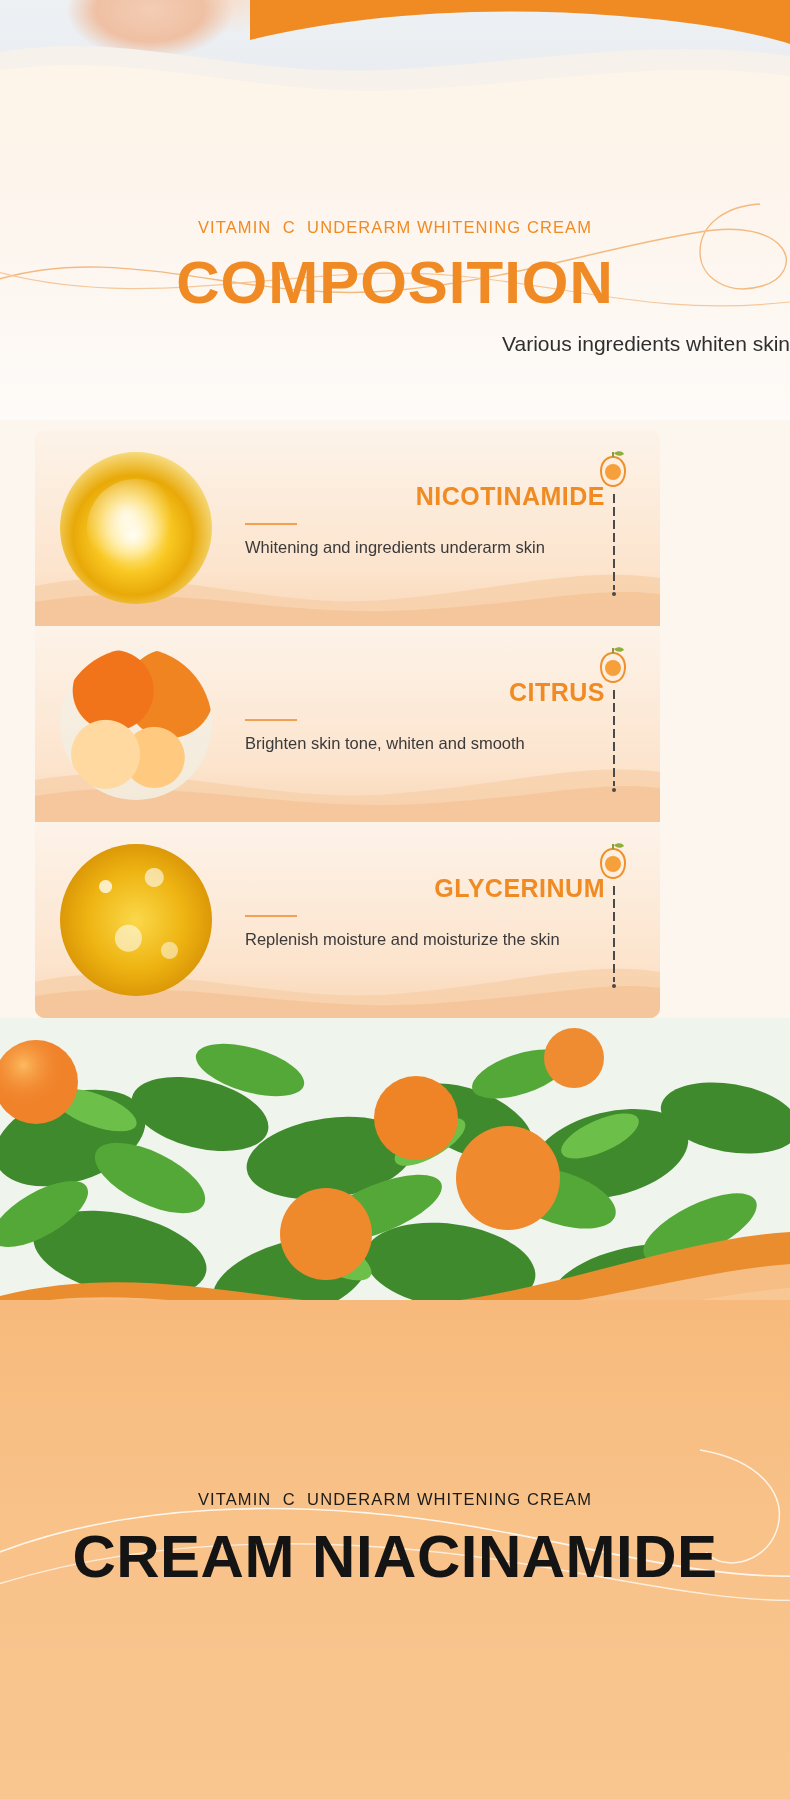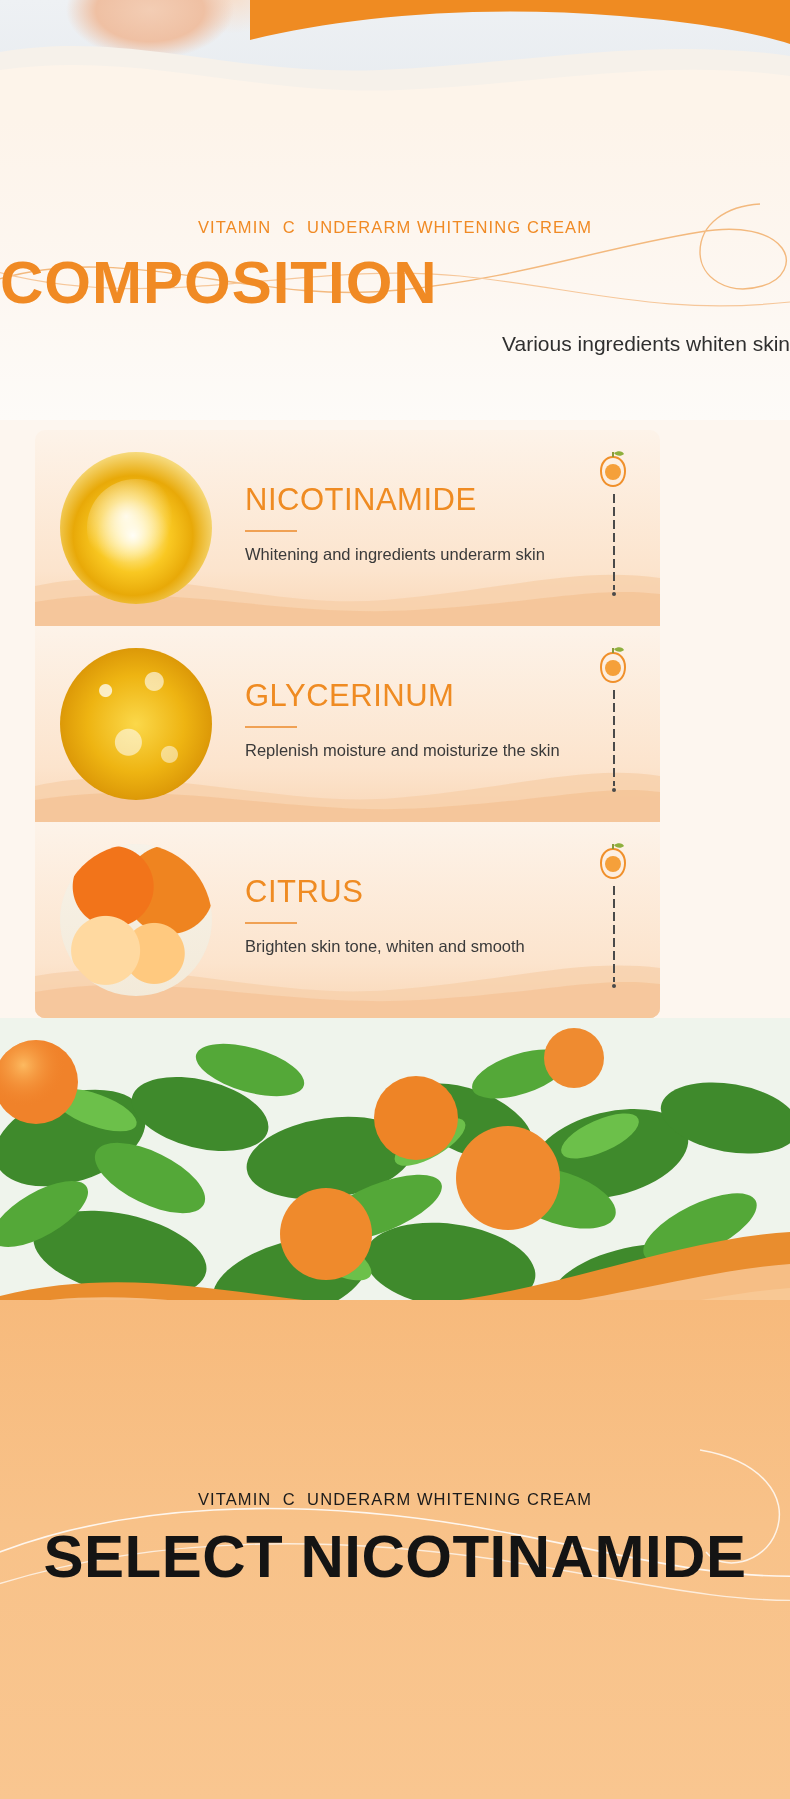--- a/index.html
+++ b/index.html
@@ -27,21 +27,21 @@
     position:absolute; top:120px; left:0; width:790px; height:300px;
     background:linear-gradient(#fdf4ea 0%, #fdf7f1 55%, #fdfbf8 100%);
   }
   .header-squiggle { position:absolute; top:0; left:0; width:790px; height:300px; }
   .eyebrow {
     position:absolute; top:98px; left:0; width:790px; text-align:center;
     font-size:16.5px; letter-spacing:1.1px; color:#f08a24; font-weight:400;
     white-space:pre;
   }
   .big-title {
-    position:absolute; top:128px; left:0; width:790px; 
+    position:absolute; top:128px; left:0; width:790px; text-align:center;
     font-size:60px; font-weight:bold; color:#f08a24; letter-spacing:1px;
   }
   .subtitle {
     position:absolute; top:212px; left:0; width:790px; text-align:right;
     font-size:21px; color:#2f2f2f; font-weight:400;
   }
 
   
   .cards { position:absolute; top:430px; left:35px; width:625px; }
   .card {
@@ -76,21 +76,21 @@
   .thumb-citrus {
     background:
       radial-gradient(circle at 30% 70%, #ffd9a0 0 34px, rgba(255,217,160,0) 35px),
       radial-gradient(circle at 62% 72%, #ffc97f 0 30px, rgba(255,201,127,0) 31px),
       radial-gradient(circle at 35% 28%, #f2741a 0 40px, rgba(242,116,26,0) 41px),
       radial-gradient(circle at 72% 30%, #ef8420 0 44px, rgba(239,132,32,0) 45px),
       linear-gradient(#f7f2e8,#f3ead9);
   }
 
   .card-body { position:absolute; left:210px; top:52px; width:360px; }
-  .card-title { font-size:31px; font-weight:normal; color:#ef8b22; letter-spacing:.5px; }
+  .card-title { font-size:25px; font-weight:bold; color:#ef8b22; letter-spacing:.5px;text-align:right; }
   .card-rule { width:52px; height:2px; background:#f0a154; margin:12px 0 11px; }
   .card-desc { font-size:16.5px; color:#3a3a3a; line-height:1.35; }
 
   .badge { position:absolute; right:27px; top:18px; width:40px; height:44px; }
   .dotline { position:absolute; right:45px; top:64px; width:2px; height:96px;
              background:repeating-linear-gradient(#4a4a4a 0 9px, rgba(0,0,0,0) 9px 13px); }
   .dotline::after { content:""; position:absolute; left:-1px; bottom:-6px; width:4px; height:4px;
                     border-radius:50%; background:#4a4a4a; }
 
   
@@ -159,48 +159,48 @@
         <path d="M20,9 C13,9 8,15 8,23 C8,32 13,38 20,38 C27,38 32,32 32,23 C32,15 27,9 20,9 Z" fill="none" stroke="#f0902b" stroke-width="2"></path>
         <circle cx="20" cy="24" r="8" fill="#f5a03a"></circle>
         <path d="M20,9 L20,4" stroke="#8a9a3a" stroke-width="2" fill="none"></path>
         <path d="M21,5 C25,2 30,3 31,6 C28,9 23,8 21,5 Z" fill="#8fb03e"></path>
       </svg>
       <div class="dotline"></div>
     </div>
 
     <div class="card">
       <svg class="card-wave" viewBox="0 0 625 70" preserveAspectRatio="none">
-        <path d="M0,34 C110,8 240,56 360,46 C480,36 550,12 625,24 L625,70 L0,70 Z" fill="#f7cfa8" opacity=".75"></path>
-        <path d="M0,48 C140,26 250,64 390,56 C510,49 570,32 625,40 L625,70 L0,70 Z" fill="#f5c498" opacity=".85"></path>
-      </svg>
-      <div class="thumb thumb-glyc"></div>
+        <path d="M0,28 C120,6 230,52 355,42 C470,33 545,10 625,20 L625,70 L0,70 Z" fill="#f7cfa8" opacity=".7"></path>
+        <path d="M0,44 C130,22 245,60 385,52 C505,45 565,28 625,36 L625,70 L0,70 Z" fill="#f5c498" opacity=".8"></path>
+      </svg>
+      <div class="thumb thumb-citrus"></div>
       <div class="card-body">
-        <div class="card-title">GLYCERINUM</div>
+        <div class="card-title">CITRUS</div>
         <div class="card-rule"></div>
-        <div class="card-desc">Replenish moisture and moisturize the skin</div>
+        <div class="card-desc">Brighten skin tone, whiten and smooth</div>
       </div>
       <svg class="badge" viewBox="0 0 40 44">
         <path d="M20,9 C13,9 8,15 8,23 C8,32 13,38 20,38 C27,38 32,32 32,23 C32,15 27,9 20,9 Z" fill="none" stroke="#f0902b" stroke-width="2"></path>
         <circle cx="20" cy="24" r="8" fill="#f5a03a"></circle>
         <path d="M20,9 L20,4" stroke="#8a9a3a" stroke-width="2" fill="none"></path>
         <path d="M21,5 C25,2 30,3 31,6 C28,9 23,8 21,5 Z" fill="#8fb03e"></path>
       </svg>
       <div class="dotline"></div>
     </div>
 
     <div class="card">
       <svg class="card-wave" viewBox="0 0 625 70" preserveAspectRatio="none">
-        <path d="M0,28 C120,6 230,52 355,42 C470,33 545,10 625,20 L625,70 L0,70 Z" fill="#f7cfa8" opacity=".7"></path>
-        <path d="M0,44 C130,22 245,60 385,52 C505,45 565,28 625,36 L625,70 L0,70 Z" fill="#f5c498" opacity=".8"></path>
-      </svg>
-      <div class="thumb thumb-citrus"></div>
+        <path d="M0,34 C110,8 240,56 360,46 C480,36 550,12 625,24 L625,70 L0,70 Z" fill="#f7cfa8" opacity=".75"></path>
+        <path d="M0,48 C140,26 250,64 390,56 C510,49 570,32 625,40 L625,70 L0,70 Z" fill="#f5c498" opacity=".85"></path>
+      </svg>
+      <div class="thumb thumb-glyc"></div>
       <div class="card-body">
-        <div class="card-title">CITRUS</div>
+        <div class="card-title">GLYCERINUM</div>
         <div class="card-rule"></div>
-        <div class="card-desc">Brighten skin tone, whiten and smooth</div>
+        <div class="card-desc">Replenish moisture and moisturize the skin</div>
       </div>
       <svg class="badge" viewBox="0 0 40 44">
         <path d="M20,9 C13,9 8,15 8,23 C8,32 13,38 20,38 C27,38 32,32 32,23 C32,15 27,9 20,9 Z" fill="none" stroke="#f0902b" stroke-width="2"></path>
         <circle cx="20" cy="24" r="8" fill="#f5a03a"></circle>
         <path d="M20,9 L20,4" stroke="#8a9a3a" stroke-width="2" fill="none"></path>
         <path d="M21,5 C25,2 30,3 31,6 C28,9 23,8 21,5 Z" fill="#8fb03e"></path>
       </svg>
       <div class="dotline"></div>
     </div>
 
@@ -261,16 +261,16 @@
   <div class="footer">
     <svg class="footer-wave" viewBox="0 0 790 190" preserveAspectRatio="none">
       <path d="M0,0 L790,0 L790,30 C660,46 520,92 380,96 C250,100 120,70 0,86 Z" fill="#e98d2e" opacity="0"></path>
     </svg>
     <svg class="footer-lines" viewBox="0 0 790 359" preserveAspectRatio="none">
       <path d="M-20,120 C120,60 300,58 470,86 C600,108 700,140 810,136" fill="none" stroke="#ffffff" stroke-width="1.6" opacity=".85"></path>
       <path d="M-20,150 C140,96 320,94 500,120 C620,138 720,164 810,160" fill="none" stroke="#ffffff" stroke-width="1.4" opacity=".7"></path>
       <path d="M700,10 C760,20 790,56 776,92 C764,124 722,132 706,112" fill="none" stroke="#ffffff" stroke-width="1.5" opacity=".8"></path>
     </svg>
     <div class="foot-eyebrow">VITAMIN  C  UNDERARM WHITENING CREAM</div>
-    <div class="foot-title">SELECT NICOTINAMIDE</div>
+    <div class="foot-title">CREAM NIACINAMIDE</div>
   </div>
 
 </div>
 
 </body></html>

